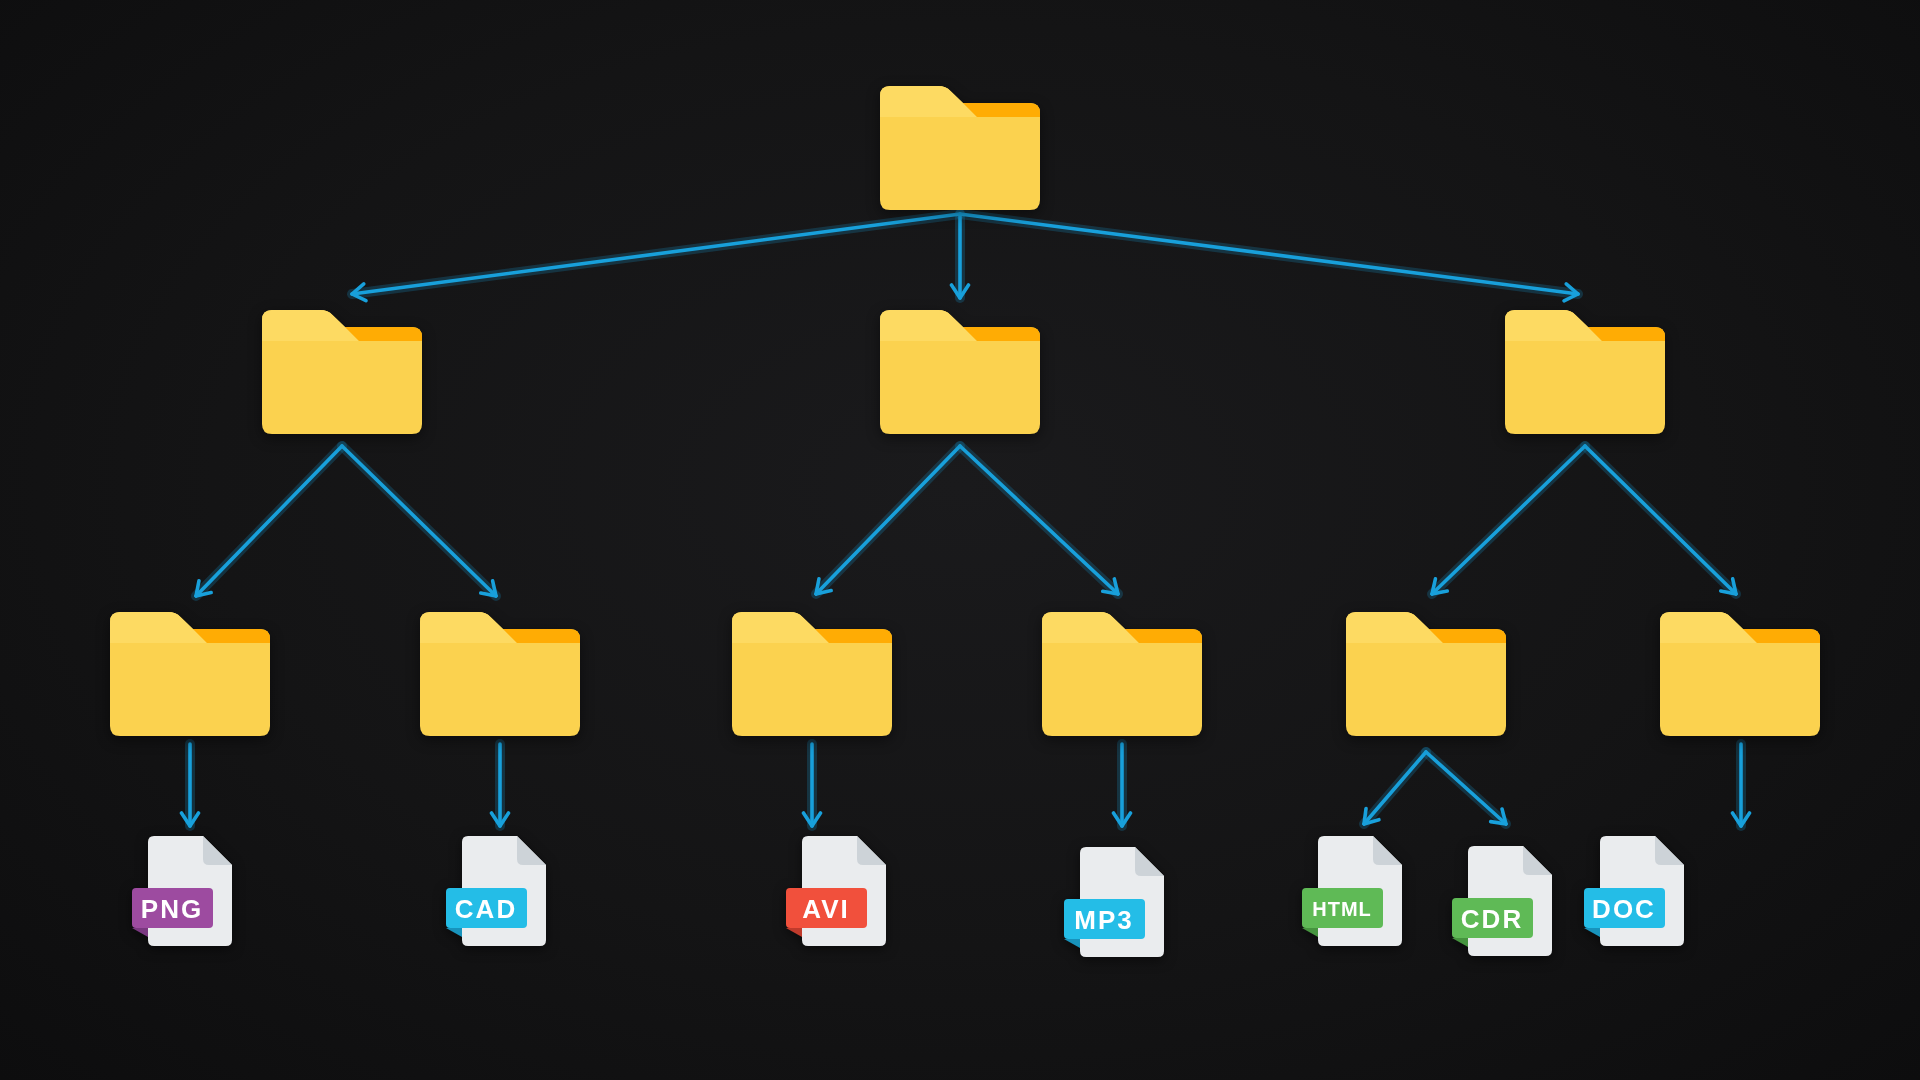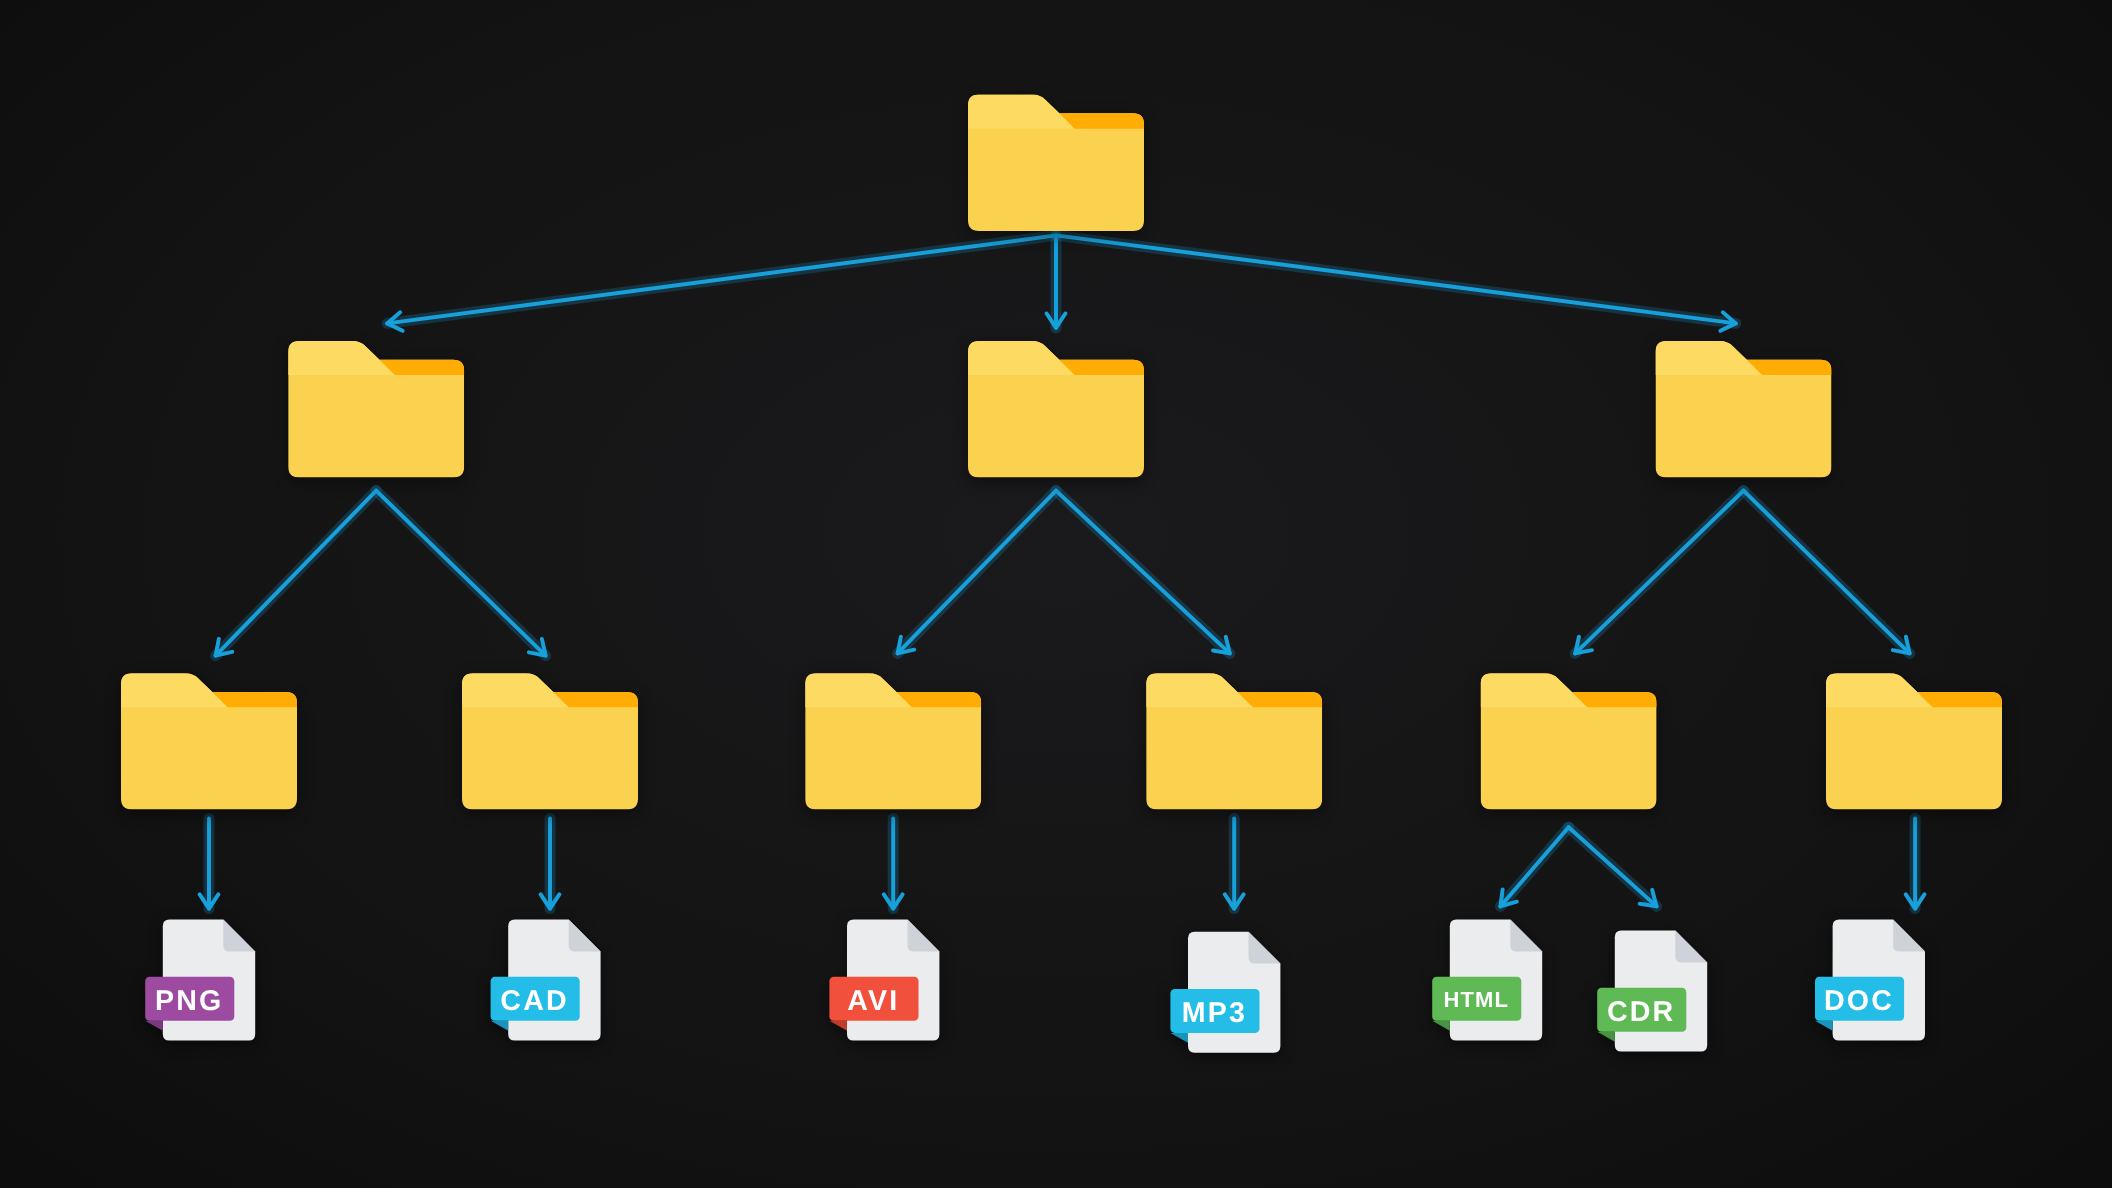--- a/index.html
+++ b/index.html
@@ -144,21 +144,21 @@
       </div>
       <div class="file" style="left:440px;top:836px;">
   <svg width="106" height="114" viewBox="-22 0 106 114">
     <path d="M6,0 H55 L84,29 V104 Q84,110 78,110 H6 Q0,110 0,104 V6 Q0,0 6,0 Z" fill="#EAECEE"></path>
     <path d="M55,0 V23 Q55,29 61,29 H84 Z" fill="#CDD3D8"></path>
     <path d="M-16,92 H0 V101 Z" fill="#1893BC"></path>
     <rect x="-16" y="52" width="81" height="40" rx="4" fill="#24BDE7"></rect>
     <text class="file-label" x="24" y="73" font-size="26" letter-spacing="2" text-anchor="middle" dominant-baseline="central">CAD</text>
   </svg>
       </div>
-      <div class="file" style="left:748px;top:836px;">
+      <div class="file" style="left:780px;top:836px;">
   <svg width="106" height="114" viewBox="-22 0 106 114">
     <path d="M6,0 H55 L84,29 V104 Q84,110 78,110 H6 Q0,110 0,104 V6 Q0,0 6,0 Z" fill="#EAECEE"></path>
     <path d="M55,0 V23 Q55,29 61,29 H84 Z" fill="#CDD3D8"></path>
     <path d="M-16,92 H0 V101 Z" fill="#C03B2C"></path>
     <rect x="-16" y="52" width="81" height="40" rx="4" fill="#F1503C"></rect>
     <text class="file-label" x="24" y="73" font-size="26" letter-spacing="2" text-anchor="middle" dominant-baseline="central">AVI</text>
   </svg>
       </div>
       <div class="file" style="left:1058px;top:836px;margin-top:11px;">
   <svg width="106" height="114" viewBox="-22 0 106 114">
@@ -180,21 +180,21 @@
       </div>
       <div class="file" style="left:1446px;top:846px;">
   <svg width="106" height="114" viewBox="-22 0 106 114">
     <path d="M6,0 H55 L84,29 V104 Q84,110 78,110 H6 Q0,110 0,104 V6 Q0,0 6,0 Z" fill="#EAECEE"></path>
     <path d="M55,0 V23 Q55,29 61,29 H84 Z" fill="#CDD3D8"></path>
     <path d="M-16,92 H0 V101 Z" fill="#46943F"></path>
     <rect x="-16" y="52" width="81" height="40" rx="4" fill="#5FBA56"></rect>
     <text class="file-label" x="24" y="73" font-size="26" letter-spacing="2" text-anchor="middle" dominant-baseline="central">CDR</text>
   </svg>
       </div>
-      <div class="file" style="left:1644px;top:836px;">
+      <div class="file" style="left:1578px;top:836px;">
   <svg width="106" height="114" viewBox="-22 0 106 114">
     <path d="M6,0 H55 L84,29 V104 Q84,110 78,110 H6 Q0,110 0,104 V6 Q0,0 6,0 Z" fill="#EAECEE"></path>
     <path d="M55,0 V23 Q55,29 61,29 H84 Z" fill="#CDD3D8"></path>
     <path d="M-16,92 H0 V101 Z" fill="#1893BC"></path>
     <rect x="-16" y="52" width="81" height="40" rx="4" fill="#24BDE7"></rect>
     <text class="file-label" x="24" y="73" font-size="26" letter-spacing="2" text-anchor="middle" dominant-baseline="central">DOC</text>
   </svg>
       </div>
     </div>
 </div>

